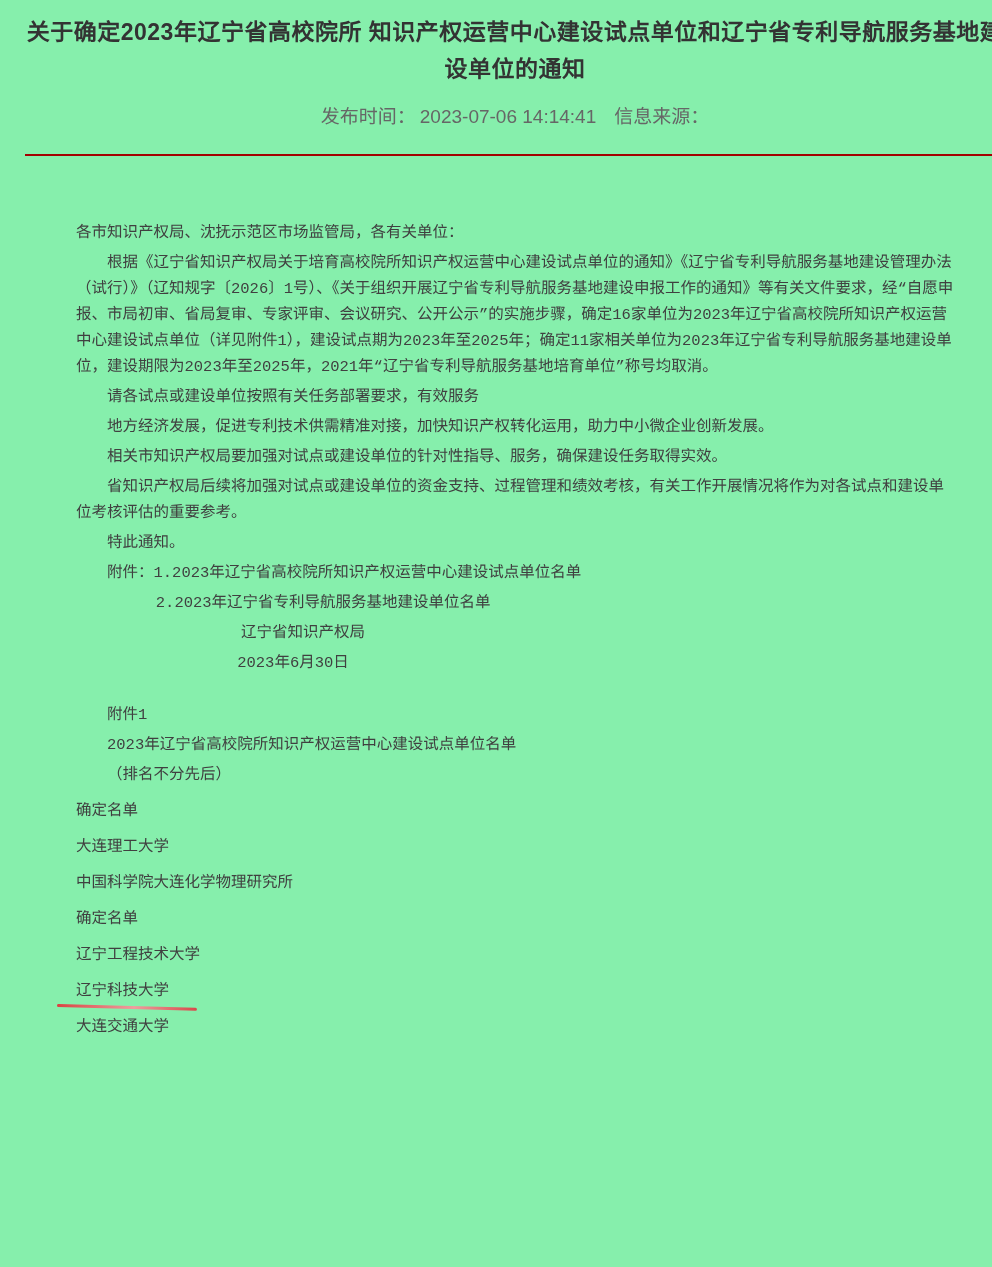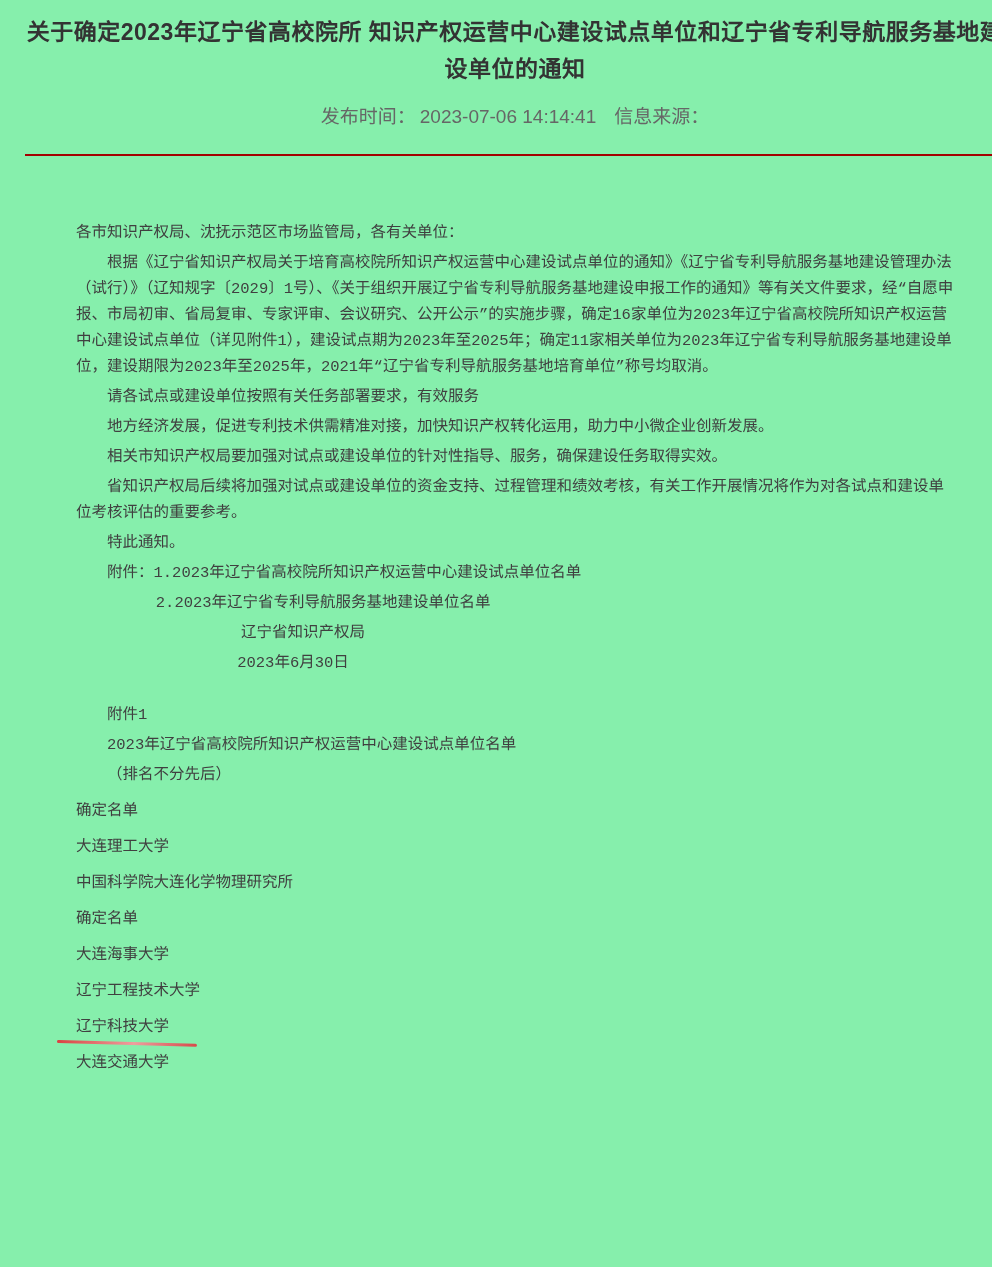--- a/index.html
+++ b/index.html
@@ -79,21 +79,21 @@
   <div class="meta">
     <span>发布时间：</span><span>2023-07-06 14:14:41</span><span class="gap"></span><span>信息来源：</span>
   </div>
 
   <hr class="divider">
 
   <div class="doc">
 
     <p>各市知识产权局、沈抚示范区市场监管局，各有关单位：</p>
 
-    <p class="ind">根据《辽宁省知识产权局关于培育高校院所知识产权运营中心建设试点单位的通知》《辽宁省专利导航服务基地建设管理办法（试行）》（辽知规字〔2029〕1号）、《关于组织开展辽宁省专利导航服务基地建设申报工作的通知》等有关文件要求，经“自愿申报、市局初审、省局复审、专家评审、会议研究、公开公示”的实施步骤，确定16家单位为2023年辽宁省高校院所知识产权运营中心建设试点单位（详见附件1），建设试点期为2023年至2025年；确定11家相关单位为2023年辽宁省专利导航服务基地建设单位，建设期限为2023年至2025年，2021年“辽宁省专利导航服务基地培育单位”称号均取消。</p>
+    <p class="ind">根据《辽宁省知识产权局关于培育高校院所知识产权运营中心建设试点单位的通知》《辽宁省专利导航服务基地建设管理办法（试行）》（辽知规字〔2026〕1号）、《关于组织开展辽宁省专利导航服务基地建设申报工作的通知》等有关文件要求，经“自愿申报、市局初审、省局复审、专家评审、会议研究、公开公示”的实施步骤，确定16家单位为2023年辽宁省高校院所知识产权运营中心建设试点单位（详见附件1），建设试点期为2023年至2025年；确定11家相关单位为2023年辽宁省专利导航服务基地建设单位，建设期限为2023年至2025年，2021年“辽宁省专利导航服务基地培育单位”称号均取消。</p>
 
     <p class="ind">请各试点或建设单位按照有关任务部署要求，有效服务</p>
 
     <p class="ind">地方经济发展，促进专利技术供需精准对接，加快知识产权转化运用，助力中小微企业创新发展。</p>
 
     <p class="ind">相关市知识产权局要加强对试点或建设单位的针对性指导、服务，确保建设任务取得实效。</p>
 
     <p class="ind">省知识产权局后续将加强对试点或建设单位的资金支持、过程管理和绩效考核，有关工作开展情况将作为对各试点和建设单位考核评估的重要参考。</p>
 
     <p class="ind">特此通知。</p>
@@ -112,21 +112,20 @@
 
       <p class="ind">2023年辽宁省高校院所知识产权运营中心建设试点单位名单</p>
 
       <p class="ind">（排名不分先后）</p>
 
       <p class="list-heading list-para">确定名单</p>
 
       <p class="list-para">大连理工大学</p>
       <p class="list-para">中国科学院大连化学物理研究所</p>
       <p class="list-para">确定名单</p>
-      <p class="list-para">大连海事大学</p>
       <p class="list-para">辽宁工程技术大学</p>
 
       <p class="list-para">
         <span>辽宁科技大学</span>
         <span class="red-underline"></span>
       </p>
 
       <p class="list-para">大连交通大学</p>
 
     </div>

